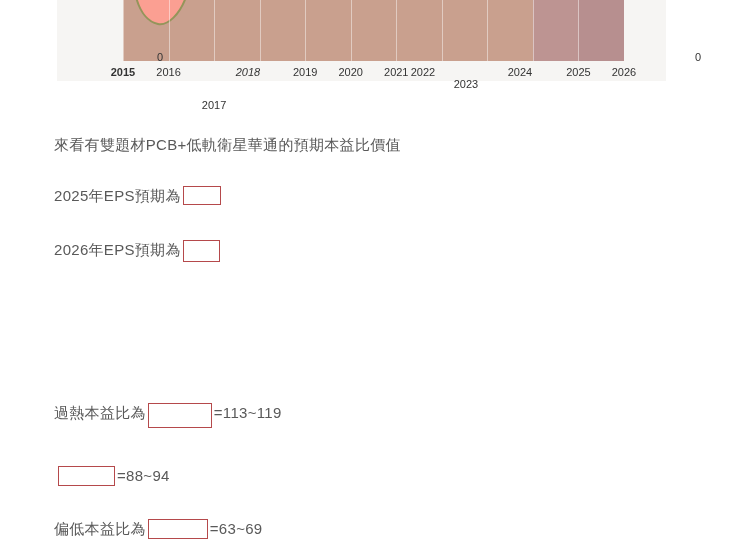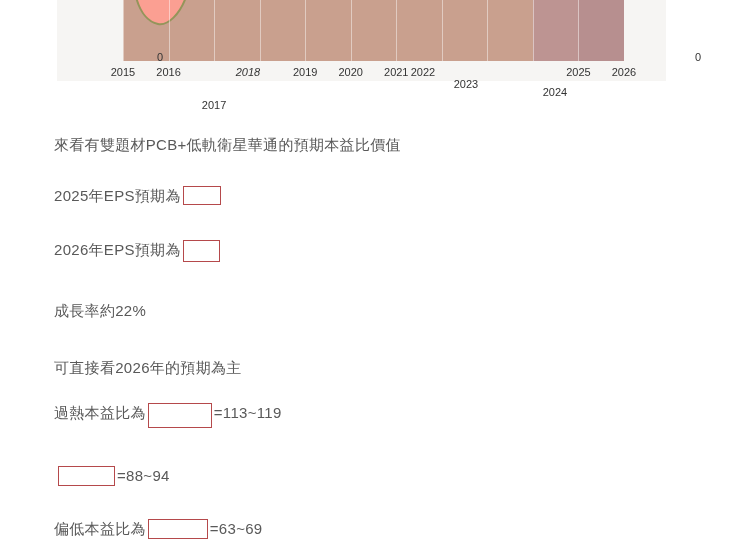--- a/index.html
+++ b/index.html
@@ -73,56 +73,50 @@
       <div class="forecast"></div>
       <div class="forecast2"></div>
       <svg class="price-svg" width="80" height="30" viewBox="0 0 80 30">
         <path d="M 13,-3 C 17,12 25,22 35,24 C 45,26 57,14 63,-3" fill="var(--price-fill,#fb9f92)" stroke="var(--price-line,#94955a)" stroke-width="2"></path>
       </svg>
       <div class="gridlines"></div>
     </div>
     <span class="y0 left">0</span>
     <span class="y0 right">0</span>
     <div class="ticks">
-        <span class="tick" style="left: 44px;">2015</span>
+        <span class="tick" style="left: 44px; font-weight: bold;">2015</span>
         <span class="tick" style="left: 89.545px;">2016</span>
         <span class="tick" style="left: 135.09px; margin-top: 33px;">2017</span>
         <span class="tick" style="left: 169px; font-style: italic;">2018</span>
         <span class="tick" style="left: 226.18px;">2019</span>
         <span class="tick" style="left: 271.725px; text-align: center;">2020</span>
         <span class="tick" style="left: 317.27px;">2021</span>
         <span class="tick" style="left: 344px;">2022</span>
         <span class="tick" style="left: 387px; margin-top: 12px;">2023</span>
-        <span class="tick" style="left: 476px; margin-top: 20px;">2024</span>
+        <span class="tick" style="left: 441px;">2024</span>
         <span class="tick" style="left: 499.45px;">2025</span>
         <span class="tick" style="left: 544.995px;">2026</span>
       </div>
   </div>
 
   <div class="row" style="top:135px">
     <span>來看有雙題材PCB+低軌衛星華通的預期本益比價值</span>
   </div>
 
   <div class="row" style="top:186px;height:20px">
     <span>2025年EPS預期為</span>
     <span class="redact b2"></span>
   </div>
 
   <div class="row" style="top:240px;height:23px">
     <span>2026年EPS預期為</span>
     <span class="redact b3"></span>
   </div>
 
-  <div class="row" style="top:301px">
-    <span>成長率約22%</span>
-  </div>
 
-  <div class="row" style="top:358px">
-    <span>可直接看2026年的預期為主</span>
-  </div>
 
   <div class="row" style="top:403px;height:26px">
     <span>過熱本益比為</span>
     <span class="redact b6"></span>
     <span>=113~119</span>
   </div>
 
   <div class="row" style="top:466px;height:21px">
     <span class="redact b7"></span>
     <span>=88~94</span>

